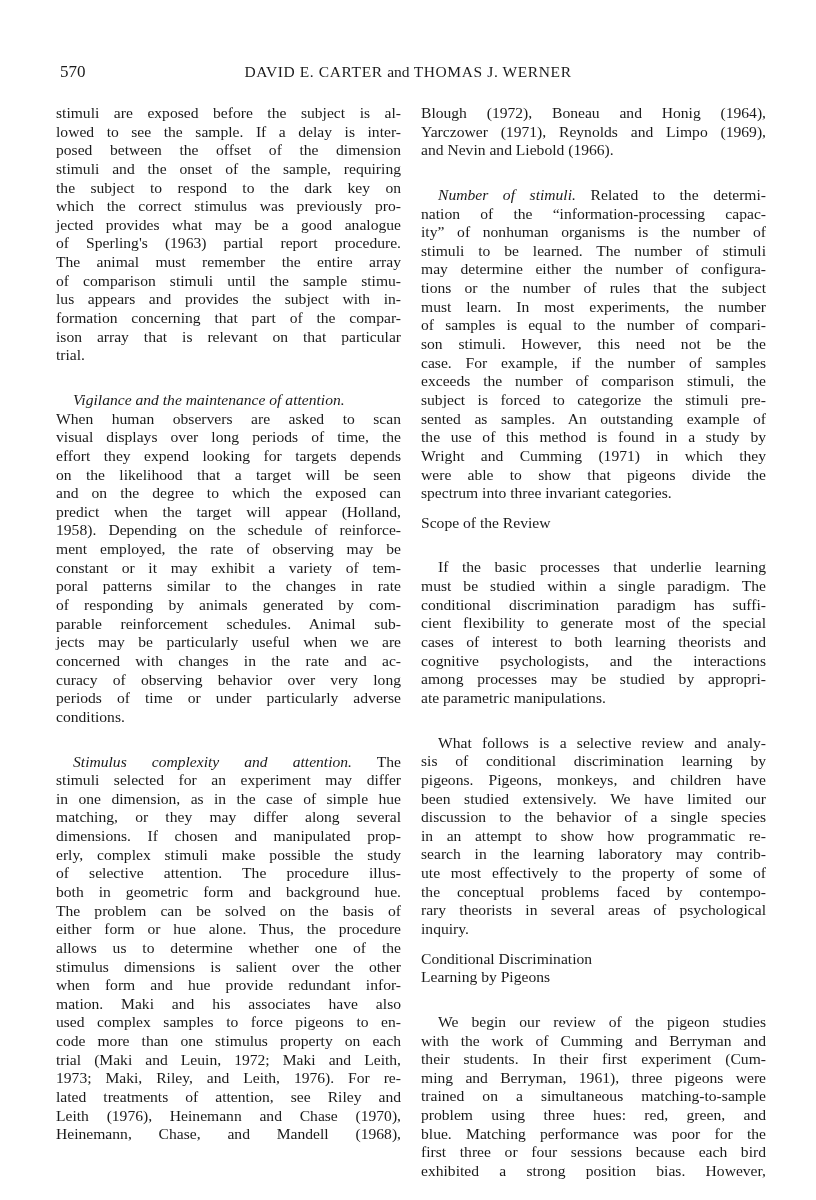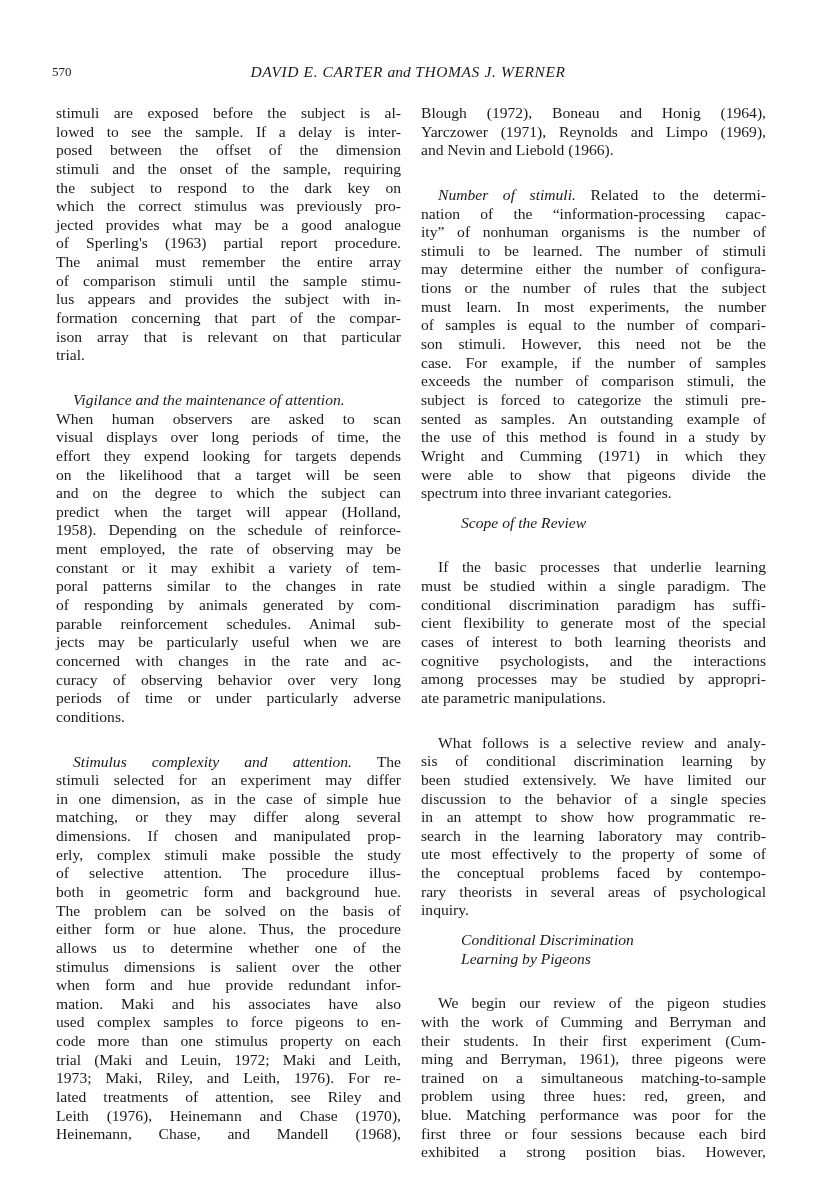--- a/index.html
+++ b/index.html
@@ -1,31 +1,31 @@
 <!DOCTYPE html>
 <html><head>
 <meta charset="utf-8">
 <style>
   html, body { margin: 0; padding: 0; background: #ffffff; }
   body { width: 816px; height: 1200px; position: relative; overflow: hidden;
          font-family: "Liberation Serif", "DejaVu Serif", serif; color: #1a1a1a; }
-  .page-number { position: absolute; left: 52px; top: 63px; font-size: 13px; line-height: 18px; text-align: center; }
+  .page-number { position: absolute; left: 60px; top: 63px; font-size: 17px; line-height: 18px; text-align: center; }
   .running-head { position: absolute; left: 0; width: 816px; top: 63px; text-align: center;
-                  font-style: italic; font-size: 15.5px; line-height: 18px; letter-spacing: 0.6px; }
+                  font-size: 15.5px; line-height: 18px; letter-spacing: 0.6px; }
   .running-head .amp { letter-spacing: 0; }
   .column { position: absolute; top: 104px; }
   .col-left { left: 56px; width: 345px; }
   .col-right { left: 421px; width: 345px; }
   .line { display: block; height: 18.65px; line-height: 18.65px; font-size: 15.6px;
           white-space: nowrap; text-align: justify; text-align-last: justify; }
   .line.last { text-align-last: left; }
   .line.indent { padding-left: 17px; margin-top: 26px; }
   .line .it { font-style: italic; }
   .heading { display: block; height: 18.65px; line-height: 18.65px; font-size: 15.6px;
-             font-style: italic; white-space: nowrap; margin-left: 40px; }
+             white-space: nowrap; }
   .gap-med { display: block; height: 11px; }
 </style>
 </head>
 <body>
 
 <div>
   <div class="page-number">570</div>
   <div class="running-head">
     <span>DAVID E. CARTER</span>
     <span class="amp">and</span>
@@ -49,21 +49,21 @@
     <span class="line">formation concerning that part of the compar-</span>
     <span class="line">ison array that is relevant on that particular</span>
     <span class="line last">trial.</span>
   </div>
   <div>
     <span class="line indent last"><span class="it">Vigilance and the maintenance of attention.</span></span>
     <span class="line">When human observers are asked to scan</span>
     <span class="line">visual displays over long periods of time, the</span>
     <span class="line">effort they expend looking for targets depends</span>
     <span class="line">on the likelihood that a target will be seen</span>
-    <span class="line">and on the degree to which the subject can</span>
+    <span class="line">and on the degree to which the exposed can</span>
     <span class="line">predict when the target will appear (Holland,</span>
     <span class="line">1958). Depending on the schedule of reinforce-</span>
     <span class="line">ment employed, the rate of observing may be</span>
     <span class="line">constant or it may exhibit a variety of tem-</span>
     <span class="line">poral patterns similar to the changes in rate</span>
     <span class="line">of responding by animals generated by com-</span>
     <span class="line">parable reinforcement schedules. Animal sub-</span>
     <span class="line">jects may be particularly useful when we are</span>
     <span class="line">concerned with changes in the rate and ac-</span>
     <span class="line">curacy of observing behavior over very long</span>
@@ -130,20 +130,21 @@
     <span class="line">conditional discrimination paradigm has suffi-</span>
     <span class="line">cient flexibility to generate most of the special</span>
     <span class="line">cases of interest to both learning theorists and</span>
     <span class="line">cognitive psychologists, and the interactions</span>
     <span class="line">among processes may be studied by appropri-</span>
     <span class="line last">ate parametric manipulations.</span>
   </div>
   <div>
     <span class="line indent">What follows is a selective review and analy-</span>
     <span class="line">sis of conditional discrimination learning by</span>
+    <span class="line">pigeons. Pigeons, monkeys, and children have</span>
     <span class="line">been studied extensively. We have limited our</span>
     <span class="line">discussion to the behavior of a single species</span>
     <span class="line">in an attempt to show how programmatic re-</span>
     <span class="line">search in the learning laboratory may contrib-</span>
     <span class="line">ute most effectively to the property of some of</span>
     <span class="line">the conceptual problems faced by contempo-</span>
     <span class="line">rary theorists in several areas of psychological</span>
     <span class="line last">inquiry.</span>
   </div>
 

